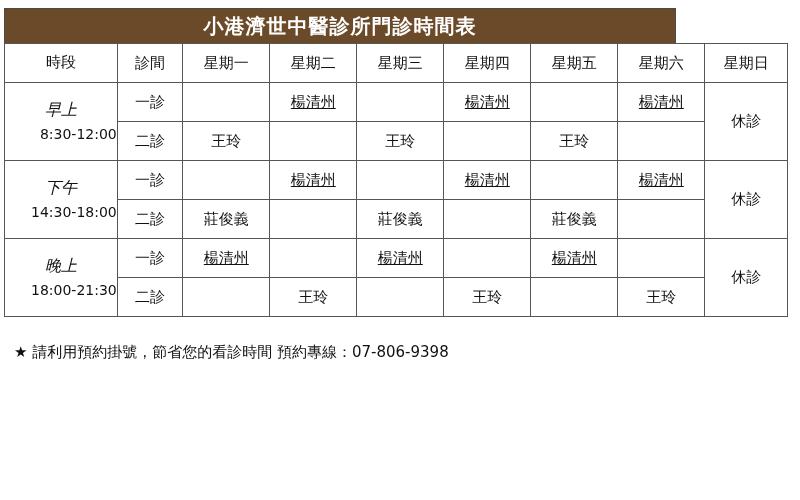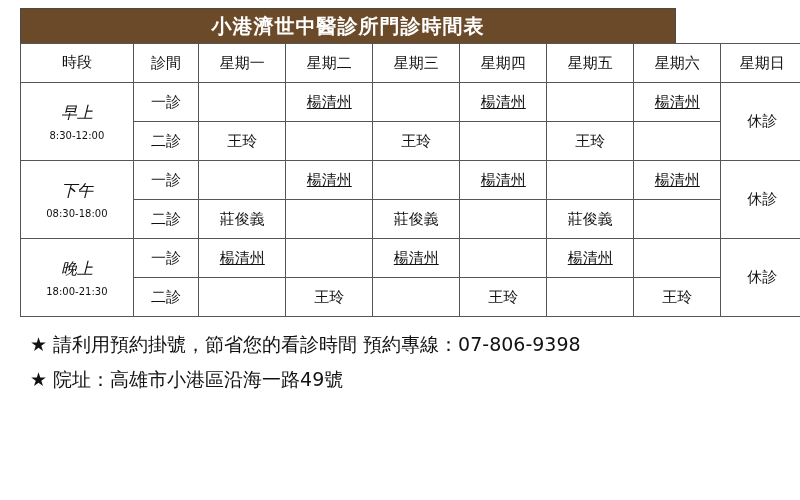--- a/index.html
+++ b/index.html
@@ -10,21 +10,21 @@
     width: 800px;
     height: 500px;
     background: #ffffff;
     font-family: "DejaVu Sans", "Liberation Sans", sans-serif;
     overflow: hidden;
   }
   .sheet {
     width: 684px;
     height: 500px;
     box-sizing: border-box;
-    padding: 8px 8px 0 20px;
+    padding: 8px 8px 0 4px;
     background: #ffffff;
   }
   .title-bar {
     background: #6b4a2a;
     color: #ffffff;
     text-align: center;
     font-size: 20px;
     font-weight: bold;
     letter-spacing: 1px;
     height: 35px;
@@ -58,40 +58,41 @@
     font-size: 15px;
     line-height: 1.7;
   }
   td.period .pname {
     display: block;
     font-size: 16px;
     font-style: italic;
   }
   td.period .ptime {
     display: block;
-    font-size: 10px;
+    font-size: 14px;
+    text-align: right;
   }
   td.room {
     width: 60px;
     font-size: 15px;
   }
   td.daycol {
     width: 80px;
   }
   td.sun {
     width: 76px;
   }
   .doc-green { color: #1f7a1f; text-decoration: underline; }
   .doc-red   { color: #e02020; }
   .doc-blue  { color: #1a1aee; }
   .closed    { color: #e02020; margin-top: 6px; }
   .notes {
-    margin-top: 10px;
+    margin-top: 22px;
     padding-left: 10px;
-    font-size: 19px;
+    font-size: 15px;
     color: #111111;
     line-height: 1.85;
   }
   .notes div {
     white-space: nowrap;
   }
 </style>
 </head>
 <body>
 
@@ -133,21 +134,21 @@
         <td class="daycol doc-red"></td>
         <td class="daycol doc-red">王玲</td>
         <td class="daycol doc-red"></td>
         <td class="daycol doc-red">王玲</td>
         <td class="daycol doc-red"></td>
       </tr>
 
       <tr>
         <td class="period" rowspan="2">
           <span class="pname">下午</span>
-          <span class="ptime">08:30-18:00</span>
+          <span class="ptime">14:30-18:00</span>
         </td>
         <td class="room">一診</td>
         <td class="daycol doc-green"></td>
         <td class="daycol doc-green">楊清州</td>
         <td class="daycol doc-green"></td>
         <td class="daycol doc-green">楊清州</td>
         <td class="daycol doc-green"></td>
         <td class="daycol doc-green">楊清州</td>
         <td class="sun closed" rowspan="2">休診</td>
       </tr>
@@ -182,16 +183,15 @@
         <td class="daycol doc-red"></td>
         <td class="daycol doc-red">王玲</td>
         <td class="daycol doc-red"></td>
         <td class="daycol doc-red">王玲</td>
       </tr>
     </tbody>
   </table>
 
   <div class="notes">
     <div>★ 請利用預約掛號，節省您的看診時間  預約專線：07-806-9398</div>
-    <div>★ 院址：高雄市小港區沿海一路49號</div>
   </div>
 
 </div>
 
 </body></html>

